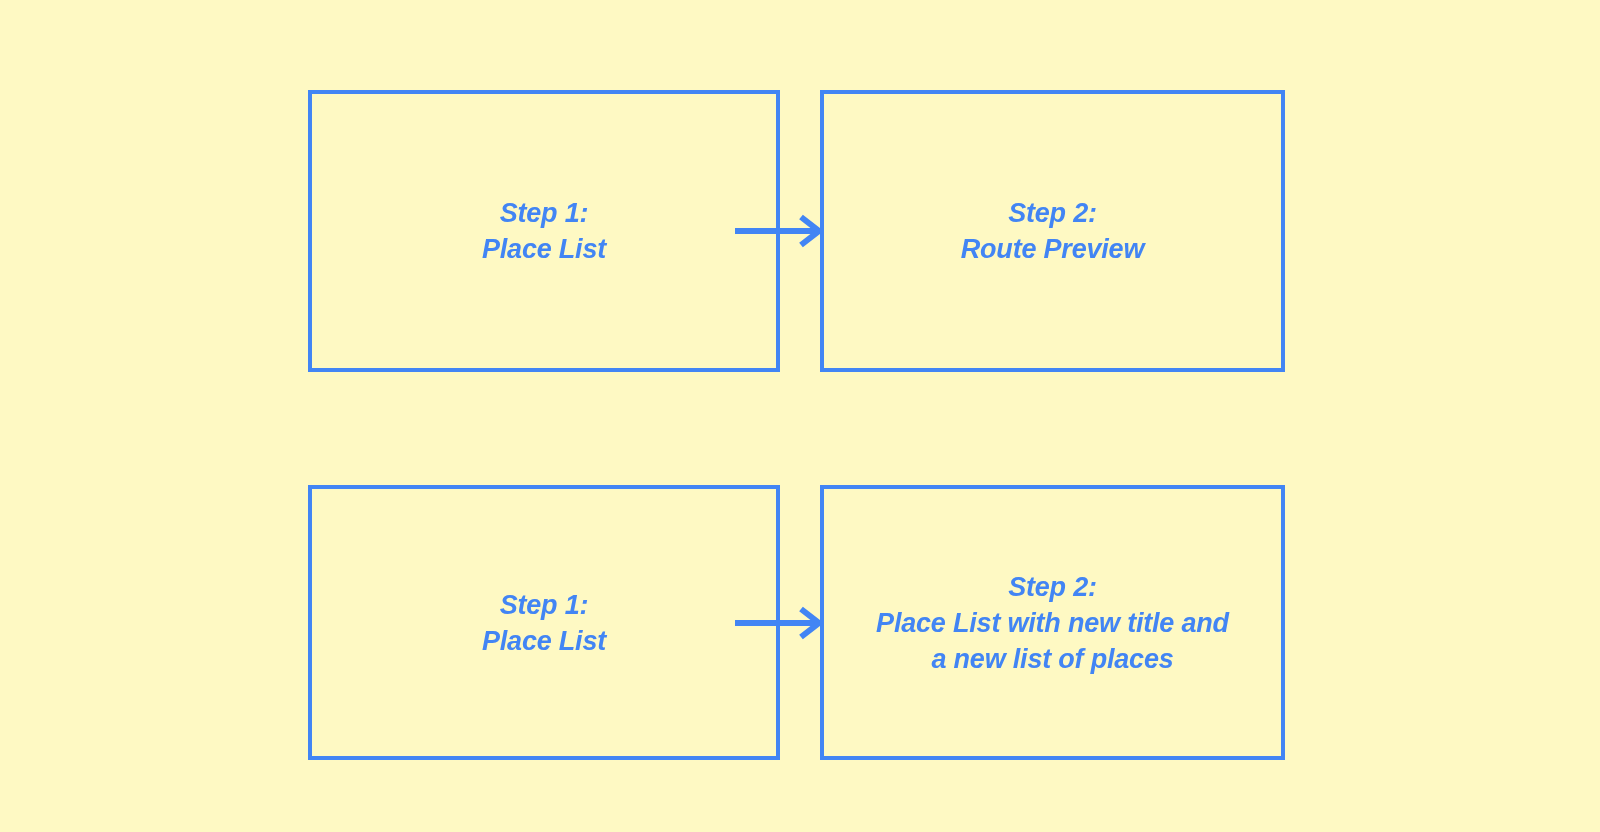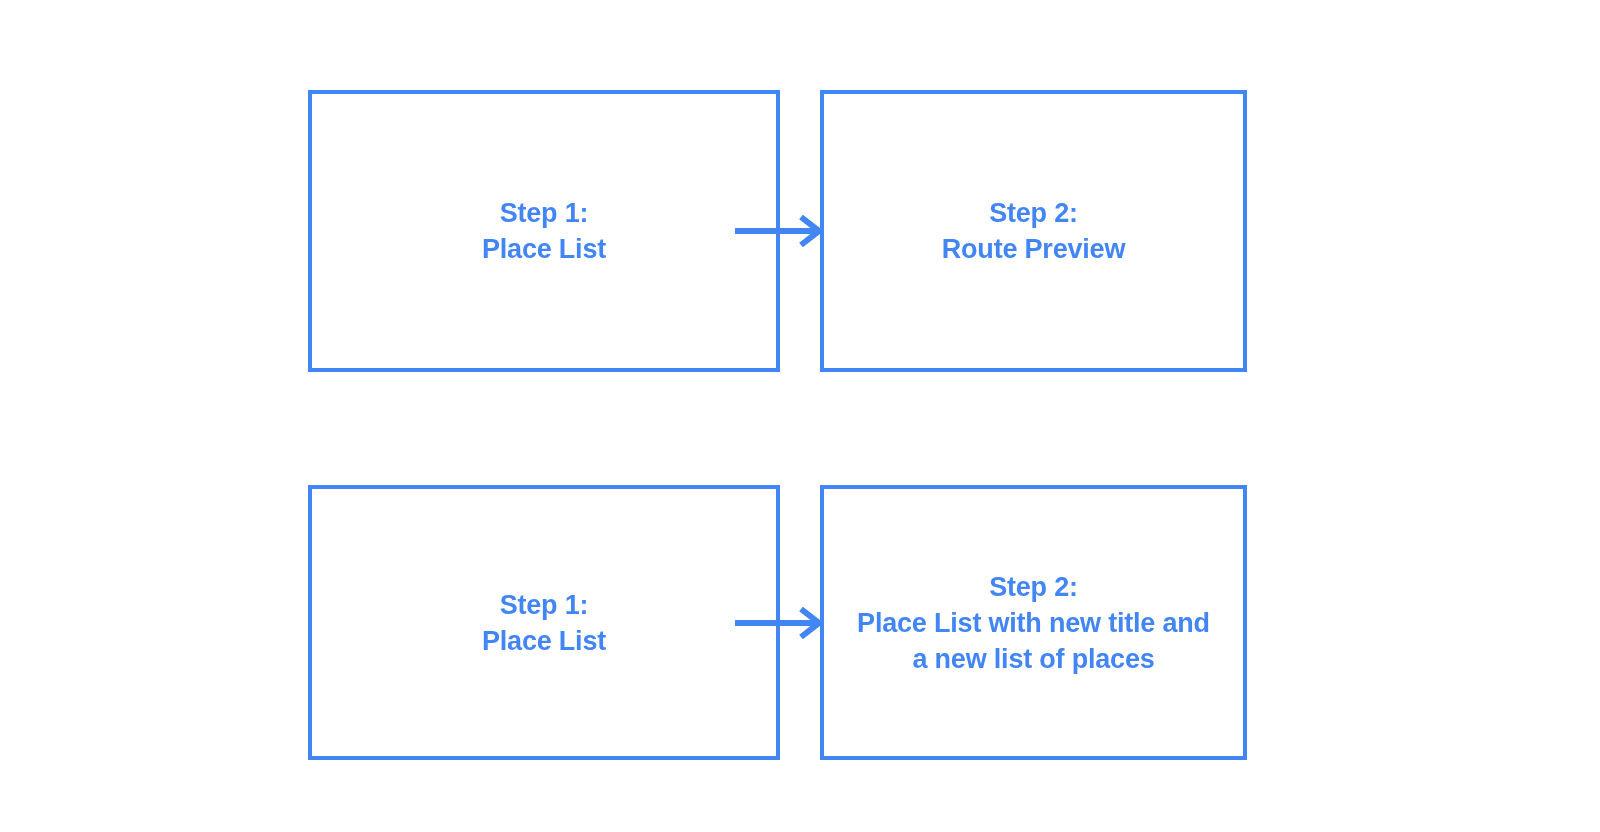--- a/index.html
+++ b/index.html
@@ -36,21 +36,21 @@
     display: flex;
     align-items: center;
     justify-content: center;
   }
   .node-from {
     left: 308px;
     width: 472px;
   }
   .node-to {
     left: 820px;
-    width: 427px;
+    width: 465px;
   }
   #row-0 .node-box { top: 0; height: 282px; }
   #row-1 .node-box { top: 0; height: 275px; }
 
   .node-label {
     color: #4285F4;
     font-family: "Liberation Sans", sans-serif;
     font-weight: bold;
     font-size: 27px;
     line-height: 36px;
@@ -71,21 +71,21 @@
 
   .connector svg {
     display: block;
     width: 90px;
     height: 40px;
   }
 </style>
 </head>
 <body style="background: rgb(0, 0, 0);">
 
-<div id="canvas" style="background: #ffffff;">
+<div id="canvas" style="background: #fef9c3; font-style: italic;">
 
   <div class="flow-row" id="row-0">
 
     <div class="node-box node-from" style="border-color: rgb(66, 133, 244); border-width: 4px;">
       <div class="node-label" style="color: rgb(66, 133, 244);">Step 1:
 Place List</div>
     </div>
 
     <div class="connector">
       <svg viewBox="0 0 90 40" xmlns="http://www.w3.org/2000/svg">

